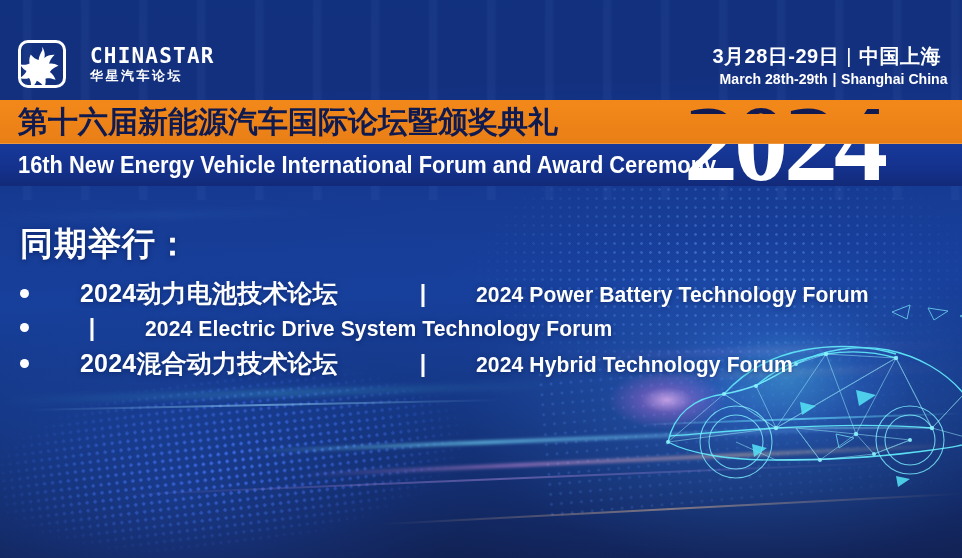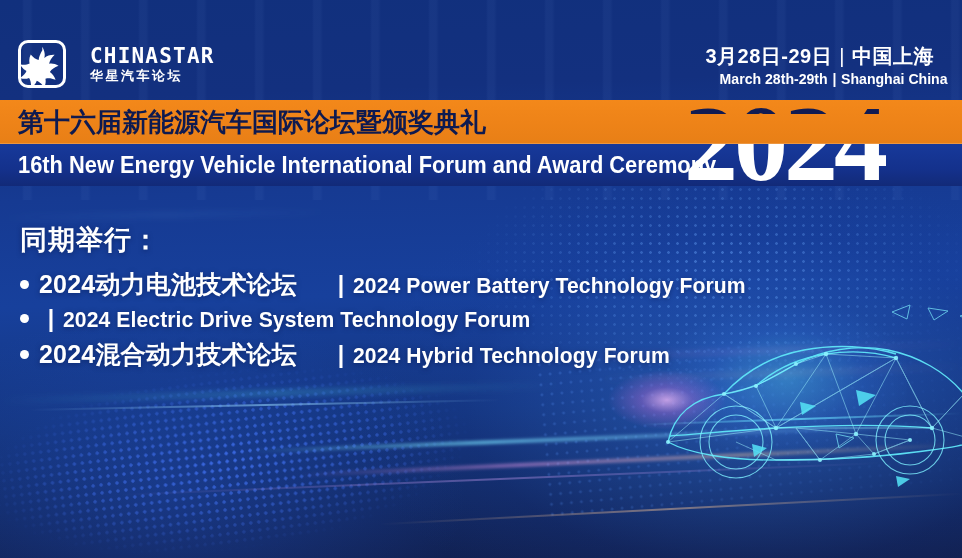--- a/index.html
+++ b/index.html
@@ -107,21 +107,21 @@
     transform:scaleY(1.05);
   }
   #logo-cn {
     color:#ffffff; font-size:13px; font-weight:bold;
     letter-spacing:2.5px; line-height:1.15; margin-top:2px;
   }
 
   
   #date-block {
     position:absolute; right:14px; top:44px;
-    text-align:left; color:#ffffff;
+    text-align:center; color:#ffffff;
   }
   #date-cn {
     font-size:20px; font-weight:bold; letter-spacing:.5px;
     line-height:1.25; white-space:nowrap;
   }
   #date-cn .sep { margin:0 7px; font-weight:normal; }
   #date-en {
     font-size:15px; font-weight:bold; line-height:1.25;
     white-space:nowrap; margin-top:1px;
     transform:scaleX(0.94); transform-origin:right center;
@@ -135,21 +135,21 @@
     background:linear-gradient(180deg,#f3881a 0%, #ee8318 52%, #e87f16 100%);
     box-shadow:0 -1px 0 rgba(255,255,255,0.18) inset;
   }
   #band-blue {
     position:absolute; left:0; top:44px; width:962px; height:42px;
     background:linear-gradient(180deg,#17399a 0%, #14318c 60%, #122a78 100%);
   }
   #title-cn {
     position:absolute; left:18px; top:100px;
     height:60px; line-height:44px;
-    color:#0e1a50; font-size:26px; font-weight:bold;
+    color:#0e1a50; font-size:30px; font-weight:bold;
     letter-spacing:0px; white-space:nowrap; z-index:4;
     font-family:"Liberation Sans", sans-serif;
   }
   #title-en {
     position:absolute; left:18px; top:144px;
     height:42px; line-height:42px;
     color:#ffffff; font-size:23px; font-weight:bold;
     white-space:nowrap; z-index:4;
     transform:scaleX(0.95); transform-origin:left center;
   }
@@ -162,27 +162,27 @@
   }
   #year-numeral svg { display:block; width:290px; height:96px; overflow:visible; }
   .year-txt {
     font-family:"Liberation Serif", serif;
     font-size:108px; font-weight:bold; letter-spacing:-4px;
   }
 
   
   #subforums { position:absolute; left:20px; top:222px; z-index:3; }
   #subforums-heading {
-    color:#ffffff; font-size:27px; font-weight:bold;
+    color:#ffffff; font-size:33px; font-weight:bold;
     letter-spacing:1px; margin-bottom:10px;
     text-shadow:0 1px 5px rgba(0,20,70,.55);
   }
   .forum-row {
     display:flex; align-items:baseline;
-    margin-bottom:5px; white-space:nowrap;
+    margin-bottom:5px; white-space:nowrap;gap:41px;
   }
   .forum-bullet {
     width:9px; height:9px; border-radius:50%;
     background:#ffffff; flex:none;
     margin-right:10px; transform:translateY(-4px);
   }
   .forum-cn {
     color:#ffffff; font-size:25px; font-weight:bold;
     width:290px; flex:none; letter-spacing:.2px;
     text-shadow:0 1px 5px rgba(0,20,70,.5);

